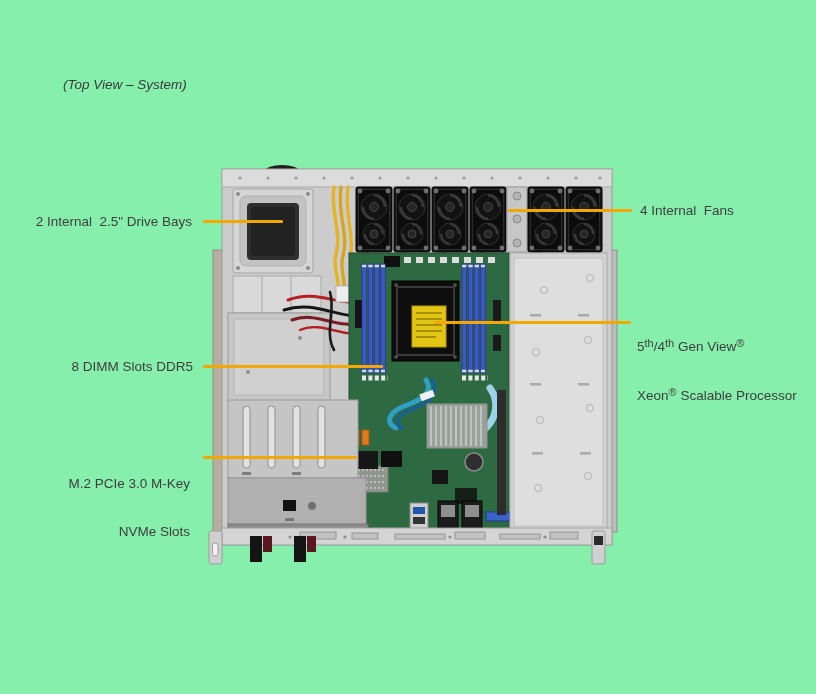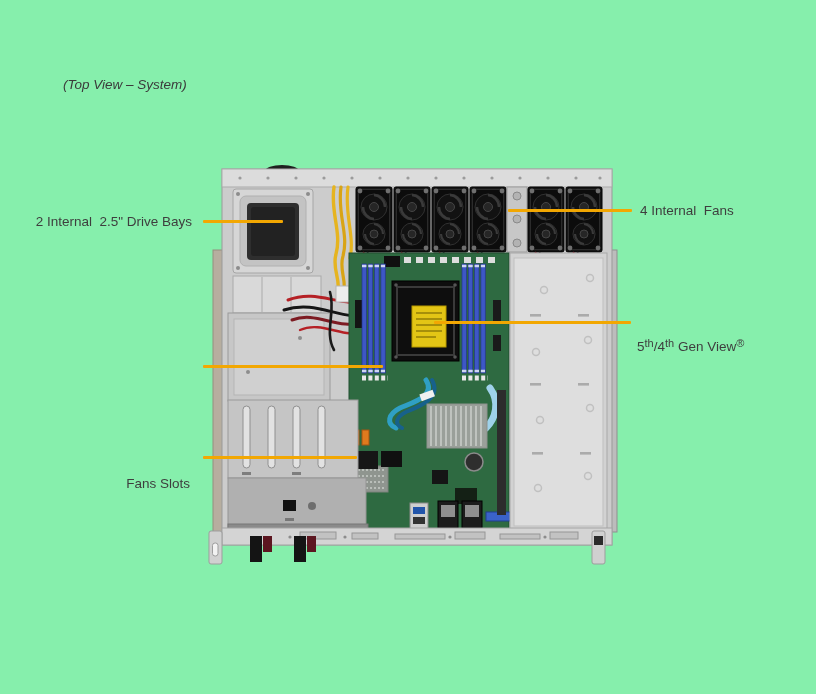--- a/index.html
+++ b/index.html
@@ -328,20 +328,23 @@
   <div class="callout-line" style="left:434px;top:321px;width:197px"></div>
   <div class="callout-line" style="left:203px;top:365px;width:180px"></div>
   <div class="callout-line" style="left:203px;top:456px;width:154px"></div>
 
   <div class="lbl right" style="left:18px;top:214px;width:174px">2 Internal  2.5" Drive Bays</div>
 
   <div class="lbl" style="left:640px;top:203px">4 Internal  Fans</div>
 
   <div class="lbl" style="left:637px;top:306px">
     <div class="lline"><span>5</span><sup>th</sup><span>/4</span><sup>th</sup><span> Gen View</span><sup>®</sup></div>
+    <div class="lline"><span>Xeon</span><sup>®</sup><span> Scalable Processor</span></div>
   </div>
 
+  <div class="lbl right" style="left:20px;top:359px;width:173px">8 DIMM Slots DDR5</div>
 
   <div class="lbl right" style="left:20px;top:444px;width:170px">
-    <div>Fans Slots</div>
+    <div>M.2 PCIe 3.0 M-Key</div>
+    <div>NVMe Slots</div>
   </div>
 
 </div>
 
 </body></html>

